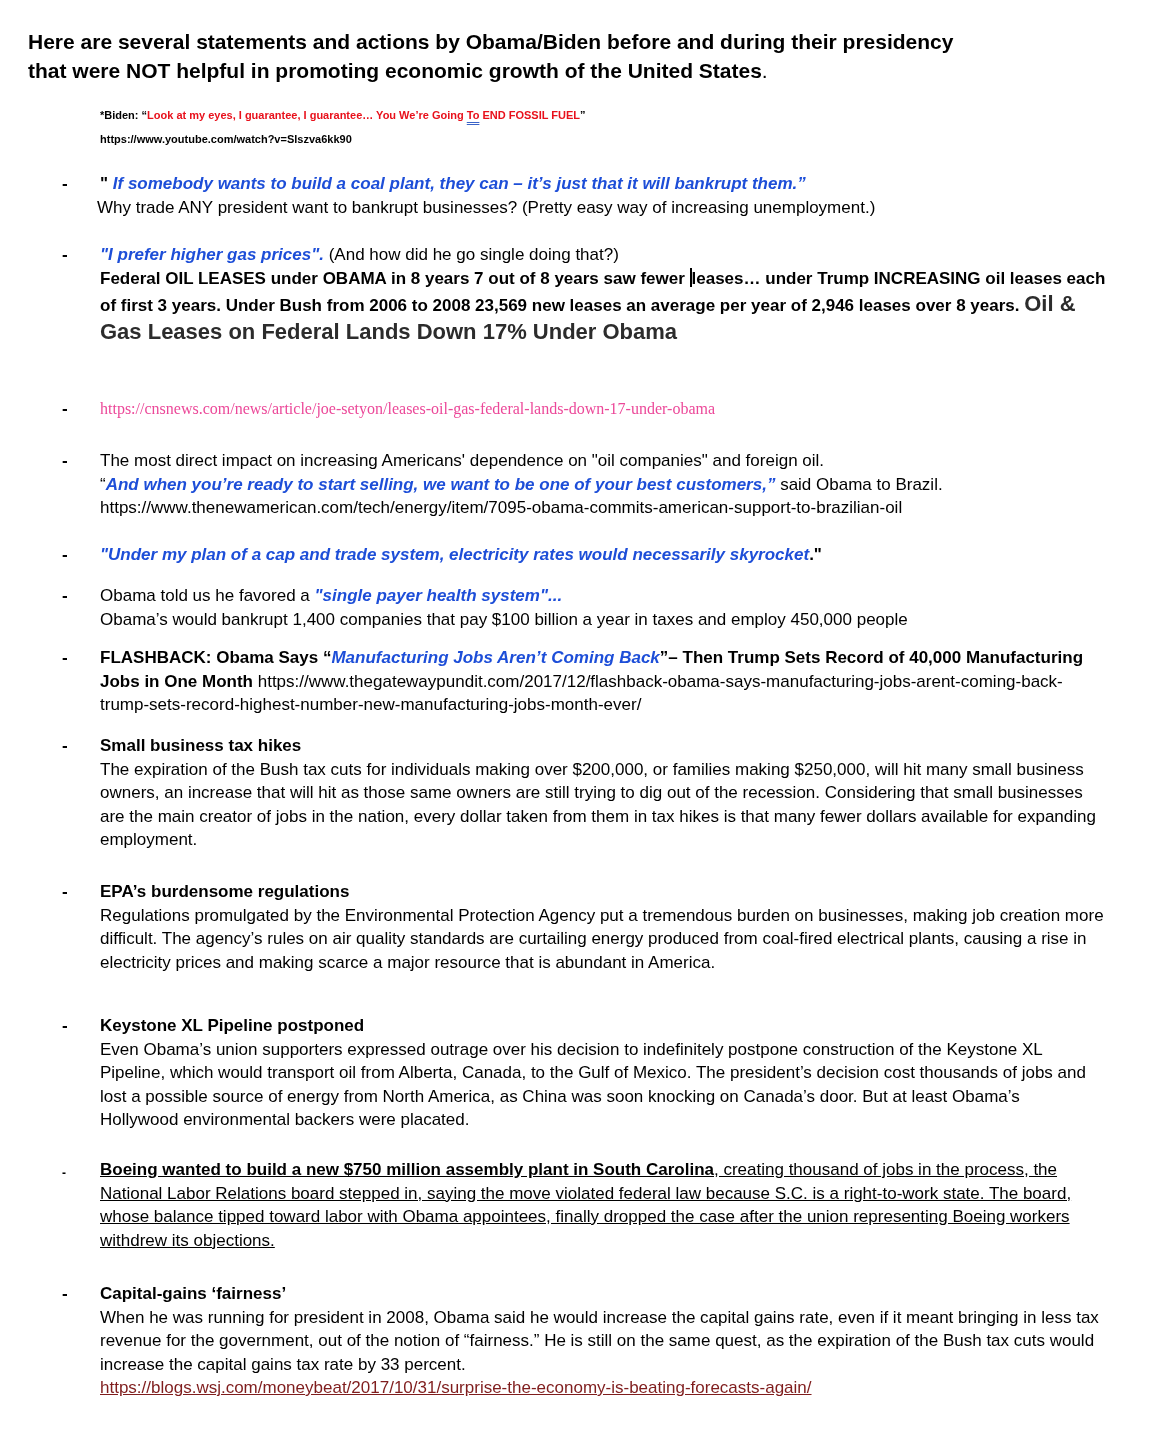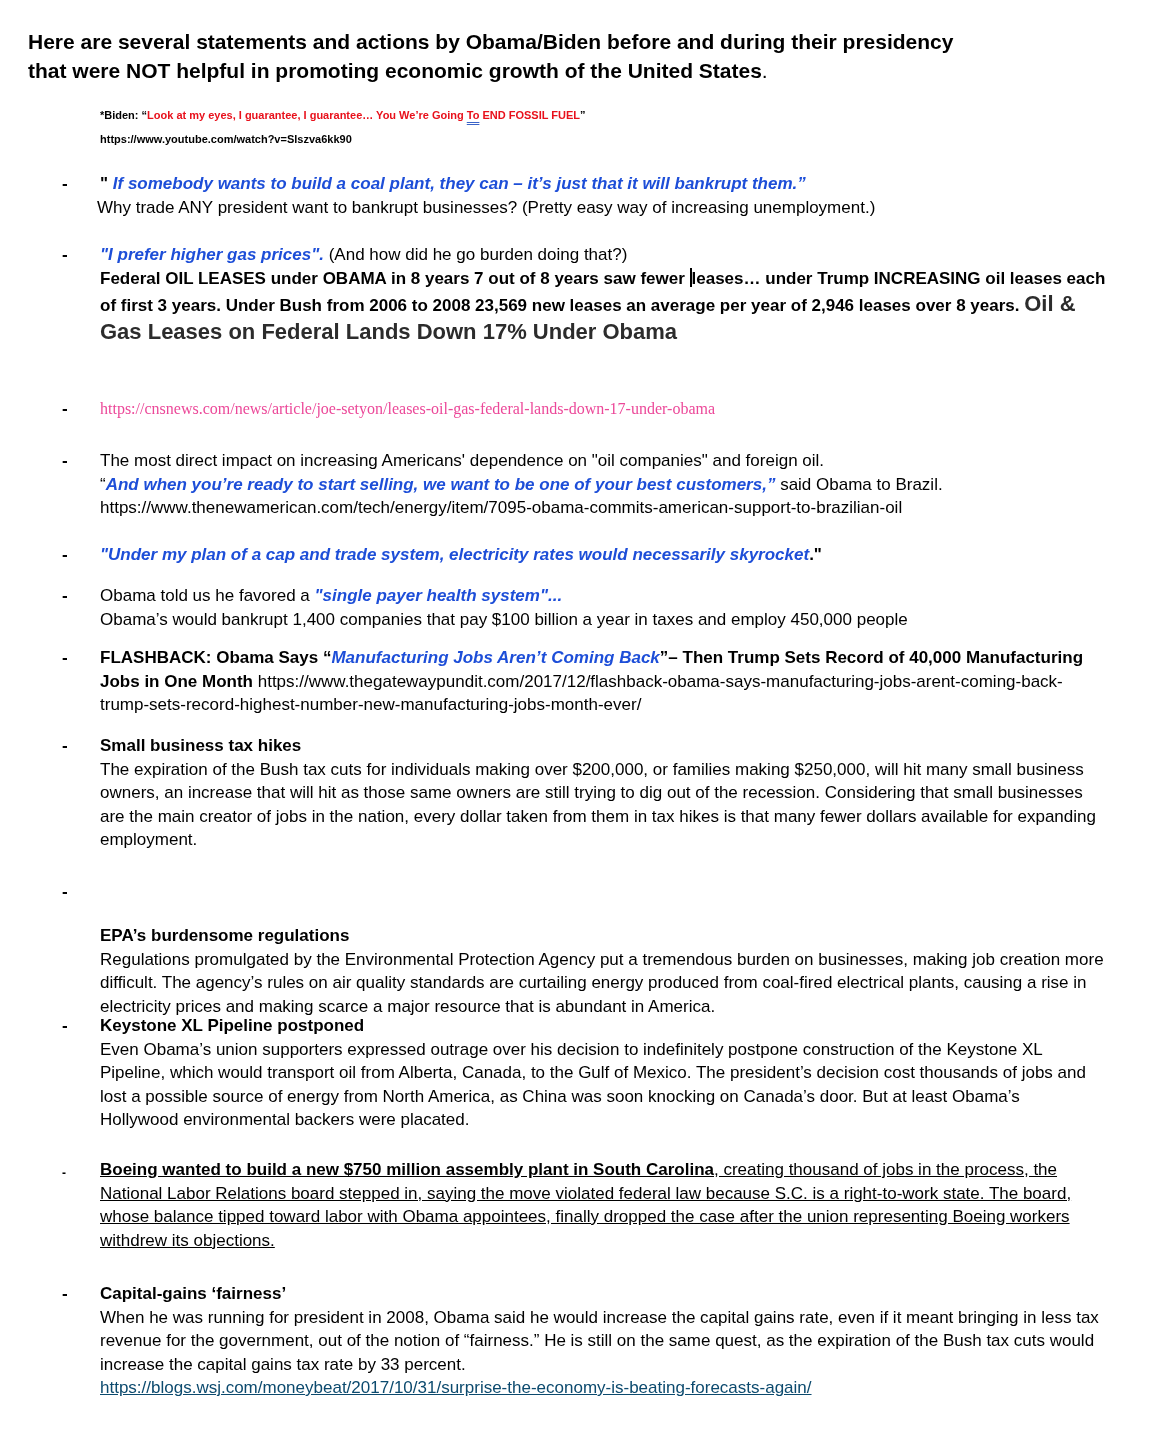--- a/index.html
+++ b/index.html
@@ -27,21 +27,21 @@
   }
   .dash.small { font-size: 12px; }
   .body {
     position: absolute; left: 100px; width: 1020px; font-size: 17px; line-height: 23.5px;
   }
   .indent-less { margin-left: -3px; }
   .bigheading { font-size: 22px; color: #2c2c2c; font-weight: bold; line-height: 27px; }
   .serif-link {
     font-family: "Liberation Serif", serif; font-size: 16px; line-height: 27px; color: #ec4899;
   }
-  .link { color: #0c4a6e; text-decoration: underline; }
+  .link { color: #7f1d1d; text-decoration: underline; }
   .cursor { display: inline-block; width: 2px; height: 19px; background: #000; vertical-align: -3px; margin-right: 0px; }
 </style>
 </head>
 <body>
 
 <div class="page">
 
   <div class="title">
     <span>Here are several statements and actions by Obama/Biden before and during their presidency</span><br>
     <span>that were NOT helpful in promoting economic growth of the United States</span><span class="dot">.</span>
@@ -56,21 +56,21 @@
     <span class="dash">-</span>
     <div class="body" style="left:100px;">
       <span class="b">"</span><span class="redi"> If somebody wants to build a coal plant, they can – it’s just that it will bankrupt them.”</span><br>
       <span class="indent-less" style="display:inline-block;">Why trade ANY president want to bankrupt businesses? (Pretty easy way of increasing unemployment.)</span>
     </div>
   </div>
 
   <div class="item" style="top:243px;">
     <span class="dash">-</span>
     <div class="body" style="width:1015px;">
-      <span class="redi">"I prefer higher gas prices".</span><span> (And how did he go burden doing that?)</span><br>
+      <span class="redi">"I prefer higher gas prices".</span><span> (And how did he go single doing that?)</span><br>
       <span class="b">Federal OIL LEASES under OBAMA in 8 years 7 out of 8 years saw fewer </span><span class="cursor"></span><span class="b">leases… under Trump INCREASING oil leases each of first 3 years.  Under Bush from 2006 to 2008 23,569 new leases an average per year of 2,946 leases over 8 years.  </span><span class="bigheading">Oil &amp; Gas Leases on Federal Lands Down 17% Under Obama</span>
     </div>
   </div>
 
   <div class="item" style="top:395px;">
     <span class="dash" style="top:2px;">-</span>
     <div class="body" style="width:960px; word-break:break-all;">
       <span class="serif-link">https://cnsnews.com/news/article/joe-setyon/leases-oil-gas-federal-lands-down-17-under-obama</span>
     </div>
   </div>
@@ -109,21 +109,21 @@
   <div class="item" style="top:734px;">
     <span class="dash">-</span>
     <div class="body" style="width:1000px;">
       <span class="b">Small business tax hikes</span><br>
       <span>The expiration of the Bush tax cuts for individuals making over $200,000, or families making $250,000, will hit many small business owners, an increase that will hit as those same owners are still trying to dig out of the recession. Considering that small businesses are the main creator of jobs in the nation, every dollar taken from them in tax hikes is that many fewer dollars available for expanding employment.</span>
     </div>
   </div>
 
   <div class="item" style="top:880px;">
     <span class="dash">-</span>
-    <div class="body" style="width:1012px;margin-top:44px;">
+    <div class="body" style="width:1012px;">
       <span class="b">EPA’s burdensome regulations</span><br>
       <span>Regulations promulgated by the Environmental Protection Agency put a tremendous burden on businesses, making job creation more difficult. The agency’s rules on air quality standards are curtailing energy produced from coal-fired electrical plants, causing a rise in electricity prices and making scarce a major resource that is abundant in America.</span>
     </div>
   </div>
 
   <div class="item" style="top:1014px;">
     <span class="dash">-</span>
     <div class="body" style="width:1000px;">
       <span class="b">Keystone XL Pipeline postponed</span><br>
       <span>Even Obama’s union supporters expressed outrage over his decision to indefinitely postpone construction of the Keystone XL Pipeline, which would transport oil from Alberta, Canada, to the Gulf of Mexico. The president’s decision cost thousands of jobs and lost a possible source of energy from North America, as China was soon knocking on Canada’s door.  But at least Obama’s Hollywood environmental backers were placated.</span>

